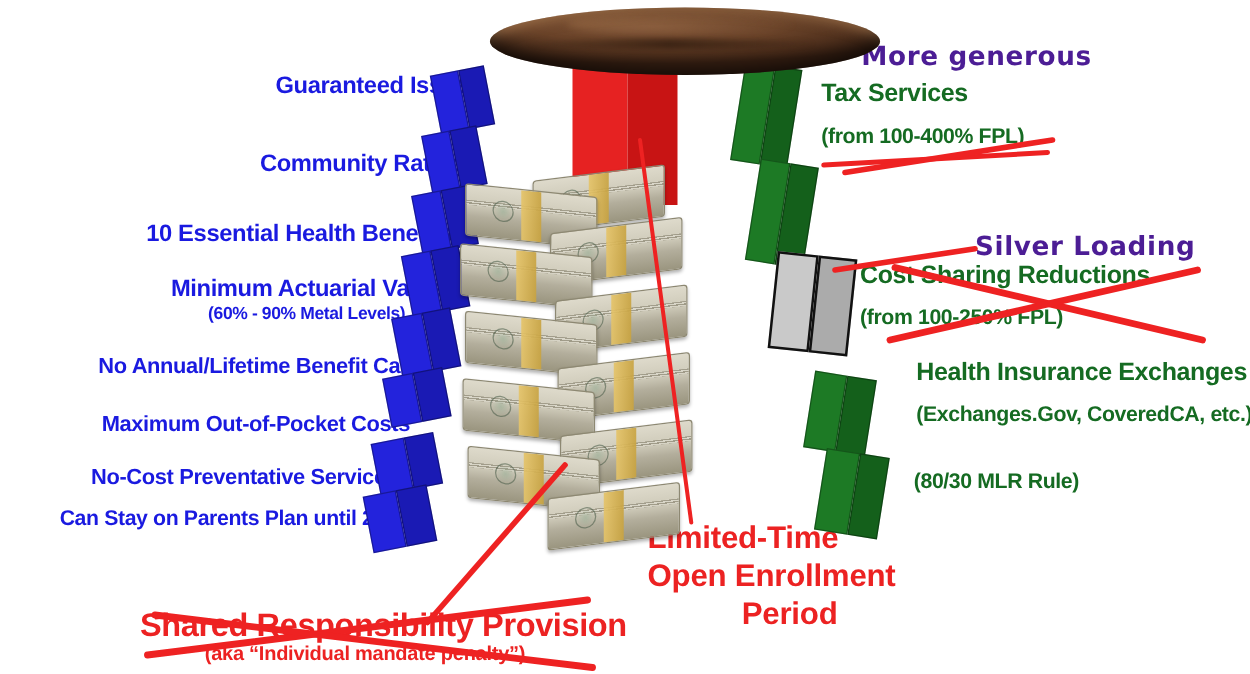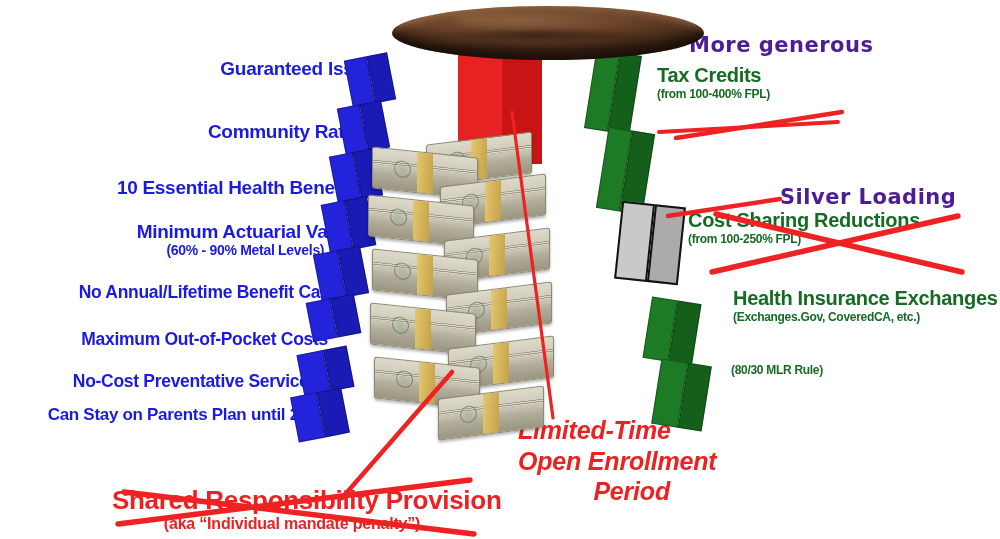--- a/index.html
+++ b/index.html
@@ -38,23 +38,23 @@
     margin-top: 1px;
   }
   .green-item {
     color: #156b22;
     font-weight: bold;
     font-size: 20px;
     letter-spacing: -0.3px;
   }
   .green-item .sub {
     display: block;
-    font-size: 12px;
-    font-weight: bold;
-    margin-top: 2px;
+    font-size: 17px;
+    font-weight: bold;
+    margin-top: 14px;
   }
   .green-item .sub.struck {
     position: relative;
   }
   .red-note {
     color: #4c1d95;
     font-weight: bold;
     font-size: 21px;
     font-family: "DejaVu Sans", sans-serif;
     letter-spacing: 0.5px;
@@ -345,42 +345,42 @@
     <span>No-Cost Preventative Services</span>
   </div>
   <div class="txt blue-item" style="right:692px; top:406px; font-size:17px;">
     <span>Can Stay on Parents Plan until 26</span>
   </div>
 
   <div class="txt red-note" style="left:689px; top:34px;">
     <span>More generous</span>
   </div>
   <div class="txt green-item" style="left:657px; top:65px;">
-    <span style="display:block;">Tax Credits</span>
+    <span style="display:block;">Tax Services</span>
     <span class="sub struck">(from 100-400% FPL)</span>
   </div>
 
   <div class="txt red-note" style="left:780px; top:186px;">
     <span>Silver Loading</span>
   </div>
   <div class="txt green-item" style="left:688px; top:210px;">
     <span>Cost Sharing Reductions</span>
     <span class="sub struck">(from 100-250% FPL)</span>
   </div>
 
   <div class="txt green-item" style="left:733px; top:288px;">
     <span>Health Insurance Exchanges</span>
     <span class="sub">(Exchanges.Gov, CoveredCA, etc.)</span>
   </div>
 
   <div class="txt green-item" style="left:731px; top:362px;">
     <span class="sub">(80/30 MLR Rule)</span>
   </div>
 
-  <div class="txt red-big" style="left:518px; top:415px; text-align:right; width:152px;font-style:italic;">
+  <div class="txt red-big" style="left:518px; top:415px; text-align:right; width:152px;">
     <span style="display:block;">Limited-Time</span>
     <span style="display:block;">Open Enrollment</span>
     <span style="display:block;">Period</span>
   </div>
 
   <div class="txt" style="left:112px; top:487px; text-align:center; width:360px;">
     <span class="red-strike-head" style="display:block;">Shared Responsibility Provision</span>
     <span class="red-strike-sub" style="display:block; margin-top:2px;">(aka “Individual mandate penalty”)</span>
   </div>
 

